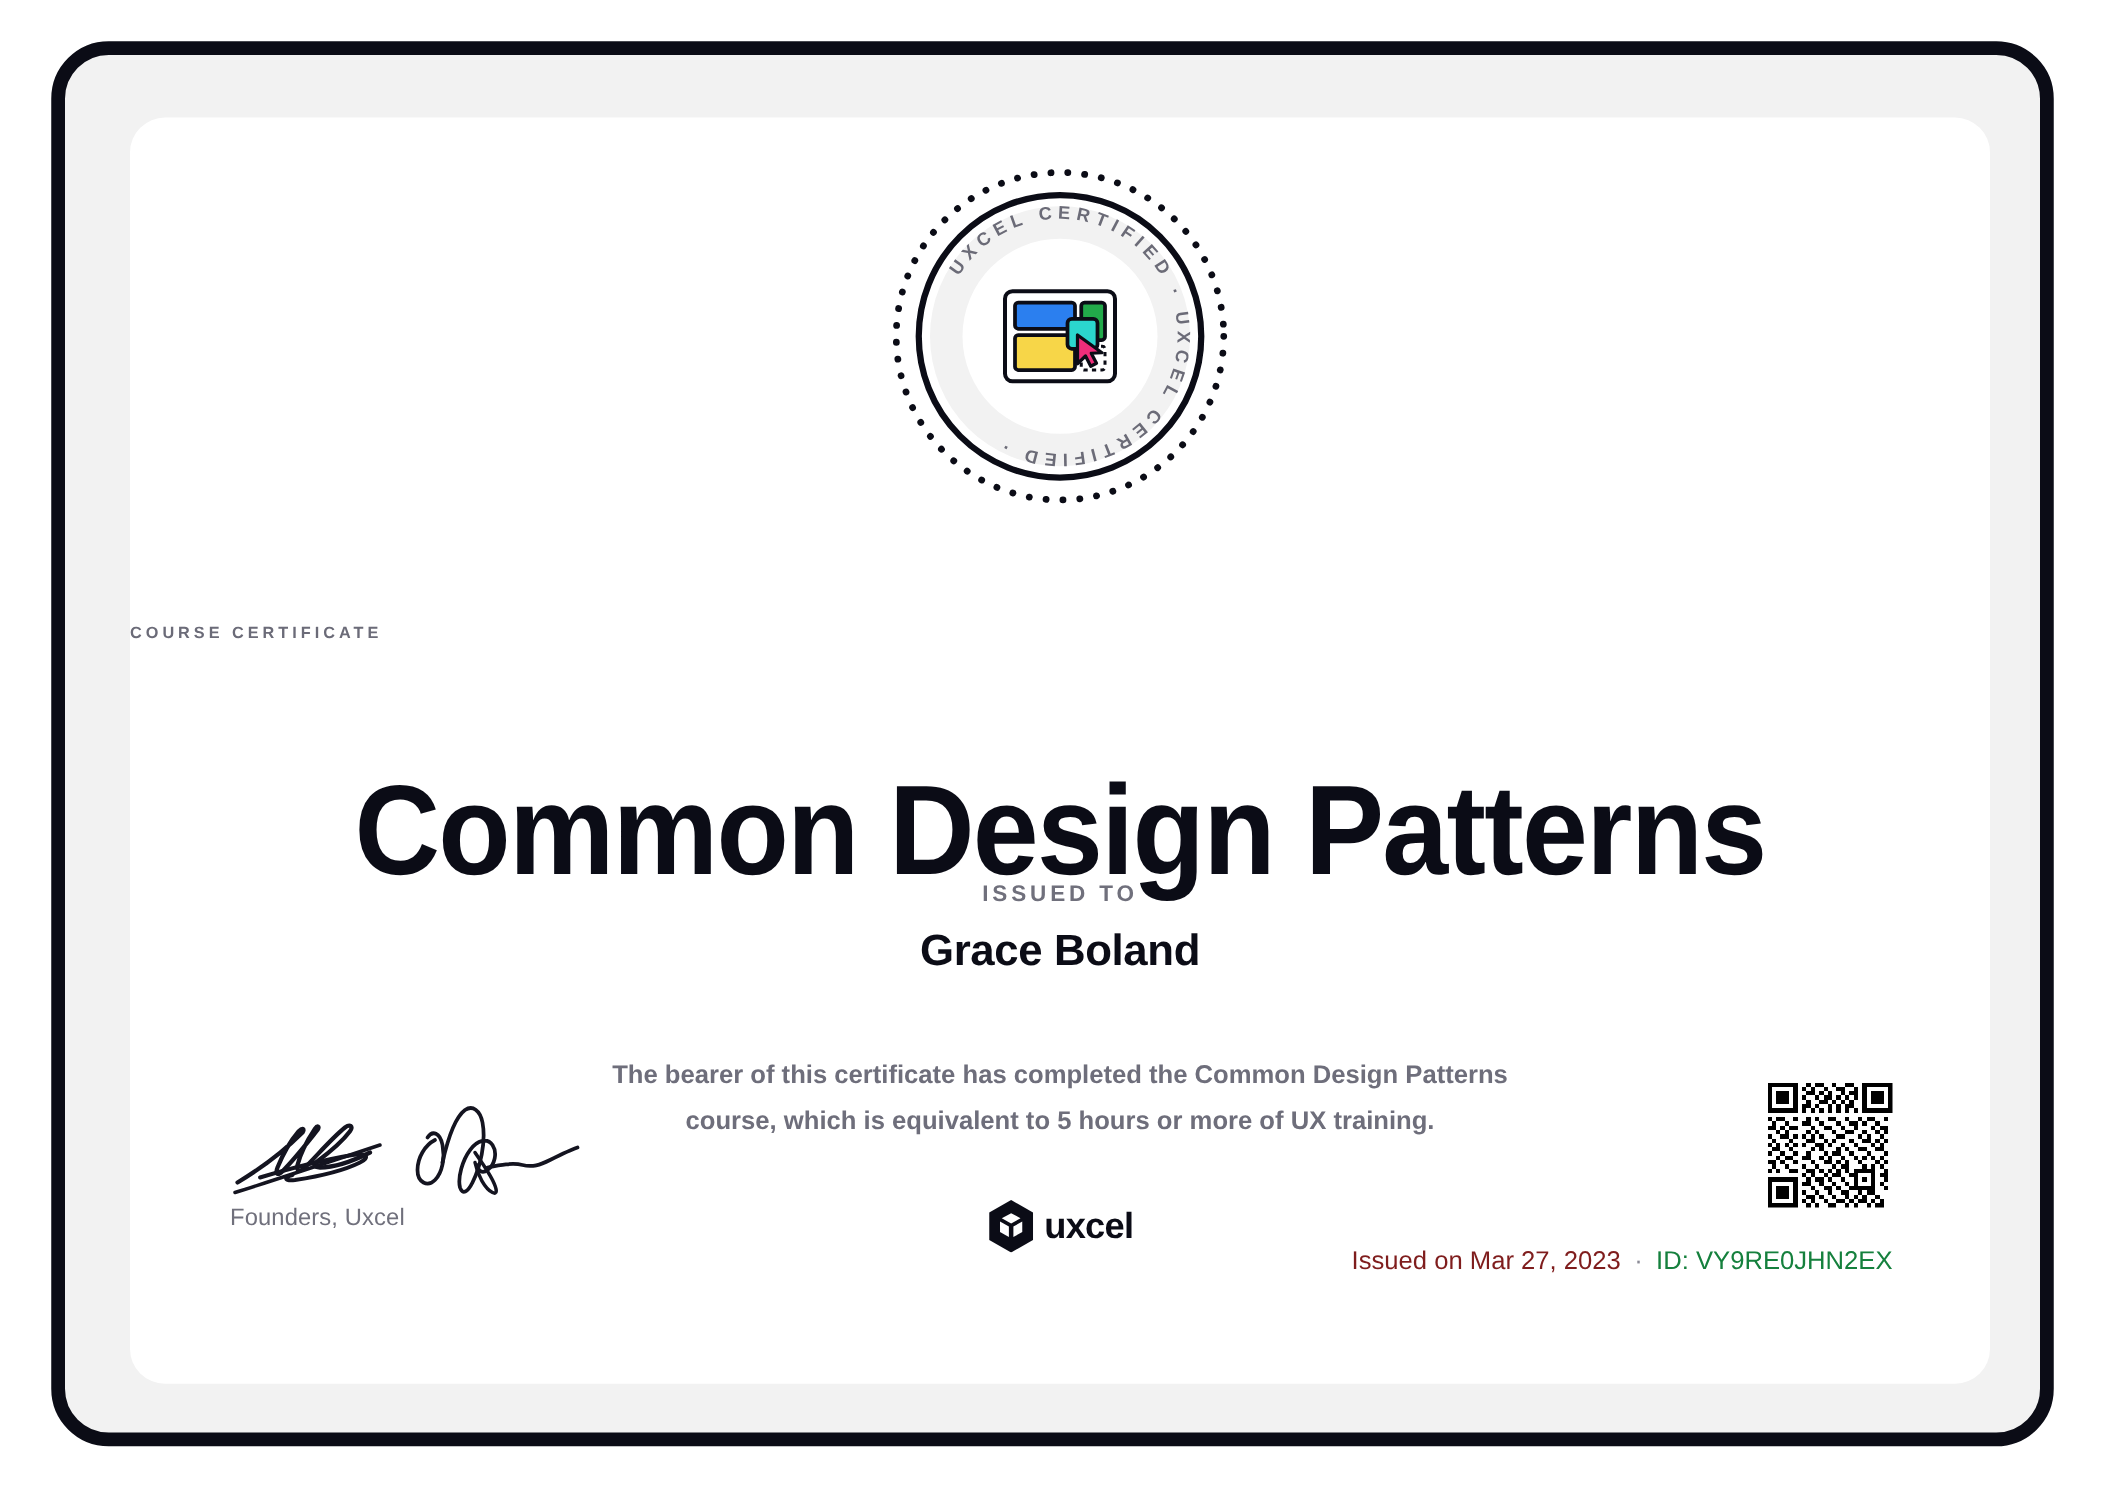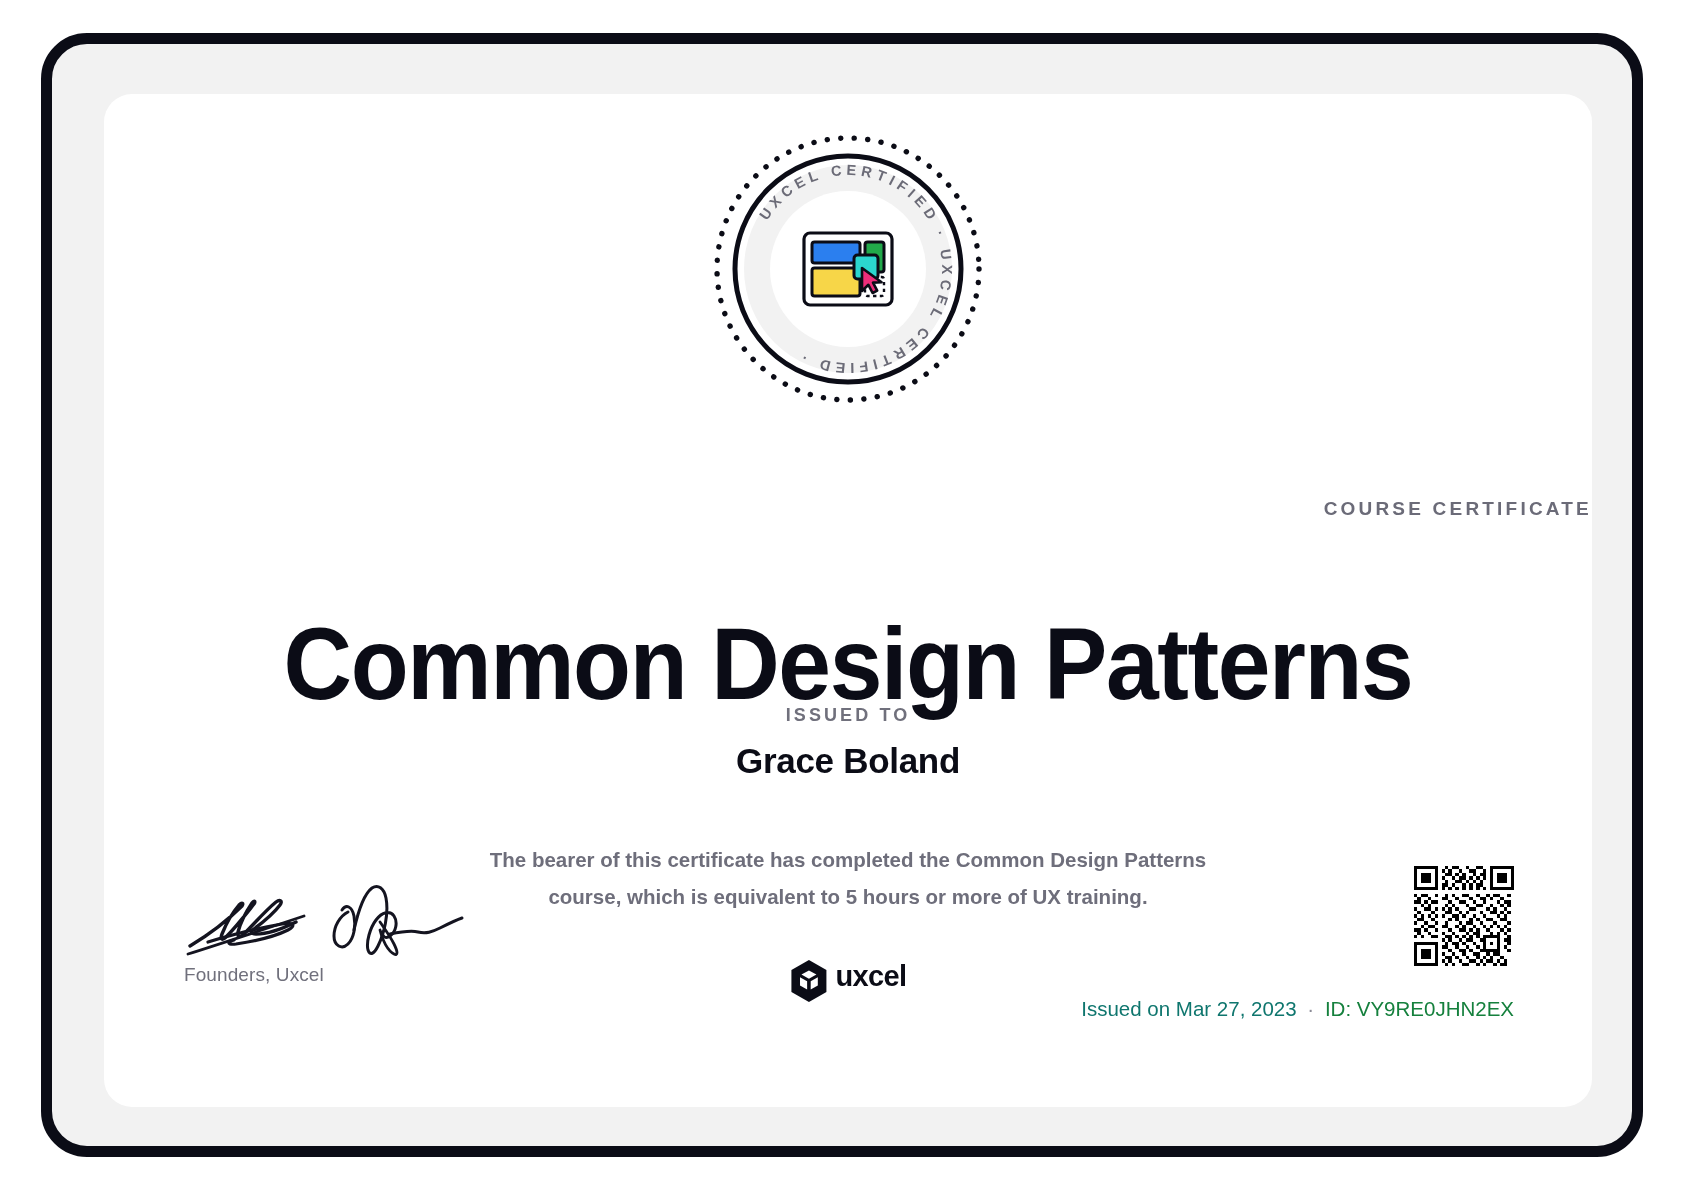--- a/index.html
+++ b/index.html
@@ -57,22 +57,22 @@
     font-weight: 700;
     letter-spacing: 4.6px;
     fill: #6b6b77;
   }
 
   
   #eyebrow-course-certificate {
     position: absolute;
     top: 404px;
     left: 0; right: 0;
-    text-align: right;
-    font-size: 19px;
+    text-align: left;
+    font-size: 13px;
     font-weight: 700;
     letter-spacing: 3.2px;
     color: #6b6b78;
   }
 
   #course-title {
     position: absolute;
     top: 440px;
     left: 0; right: 0;
     text-align: center;
@@ -134,20 +134,21 @@
     color: #70707c;
     letter-spacing: 0.1px;
   }
 
   #brand-logo {
     position: absolute;
     left: 50%;
     transform: translateX(-50%);
     top: 866px;
     display: flex;
+    align-items: center;
     gap: 7px;
   }
   #brand-mark { width: 39px; height: 42px; display: block; }
   #brand-wordmark {
     font-size: 29px;
     font-weight: 700;
     color: #0b0c16;
     letter-spacing: -0.6px;
   }
 
@@ -158,21 +159,21 @@
   }
   #qr-code { display: block; width: 100px; height: 100px; }
 
   #issue-line {
     position: absolute;
     right: 78px;
     top: 903px;
     font-size: 20.5px;
     white-space: nowrap;
   }
-  #issue-date { color: #0f766e; }
+  #issue-date { color: #7f1d1d; }
   #issue-separator { color: #8b8b96; padding: 0 5px; }
   #certificate-id { color: #15803d; }
 </style>
 </head>
 <body>
 
 <div id="certificate-frame">
   <div id="certificate-card">
 
     <div id="seal">

